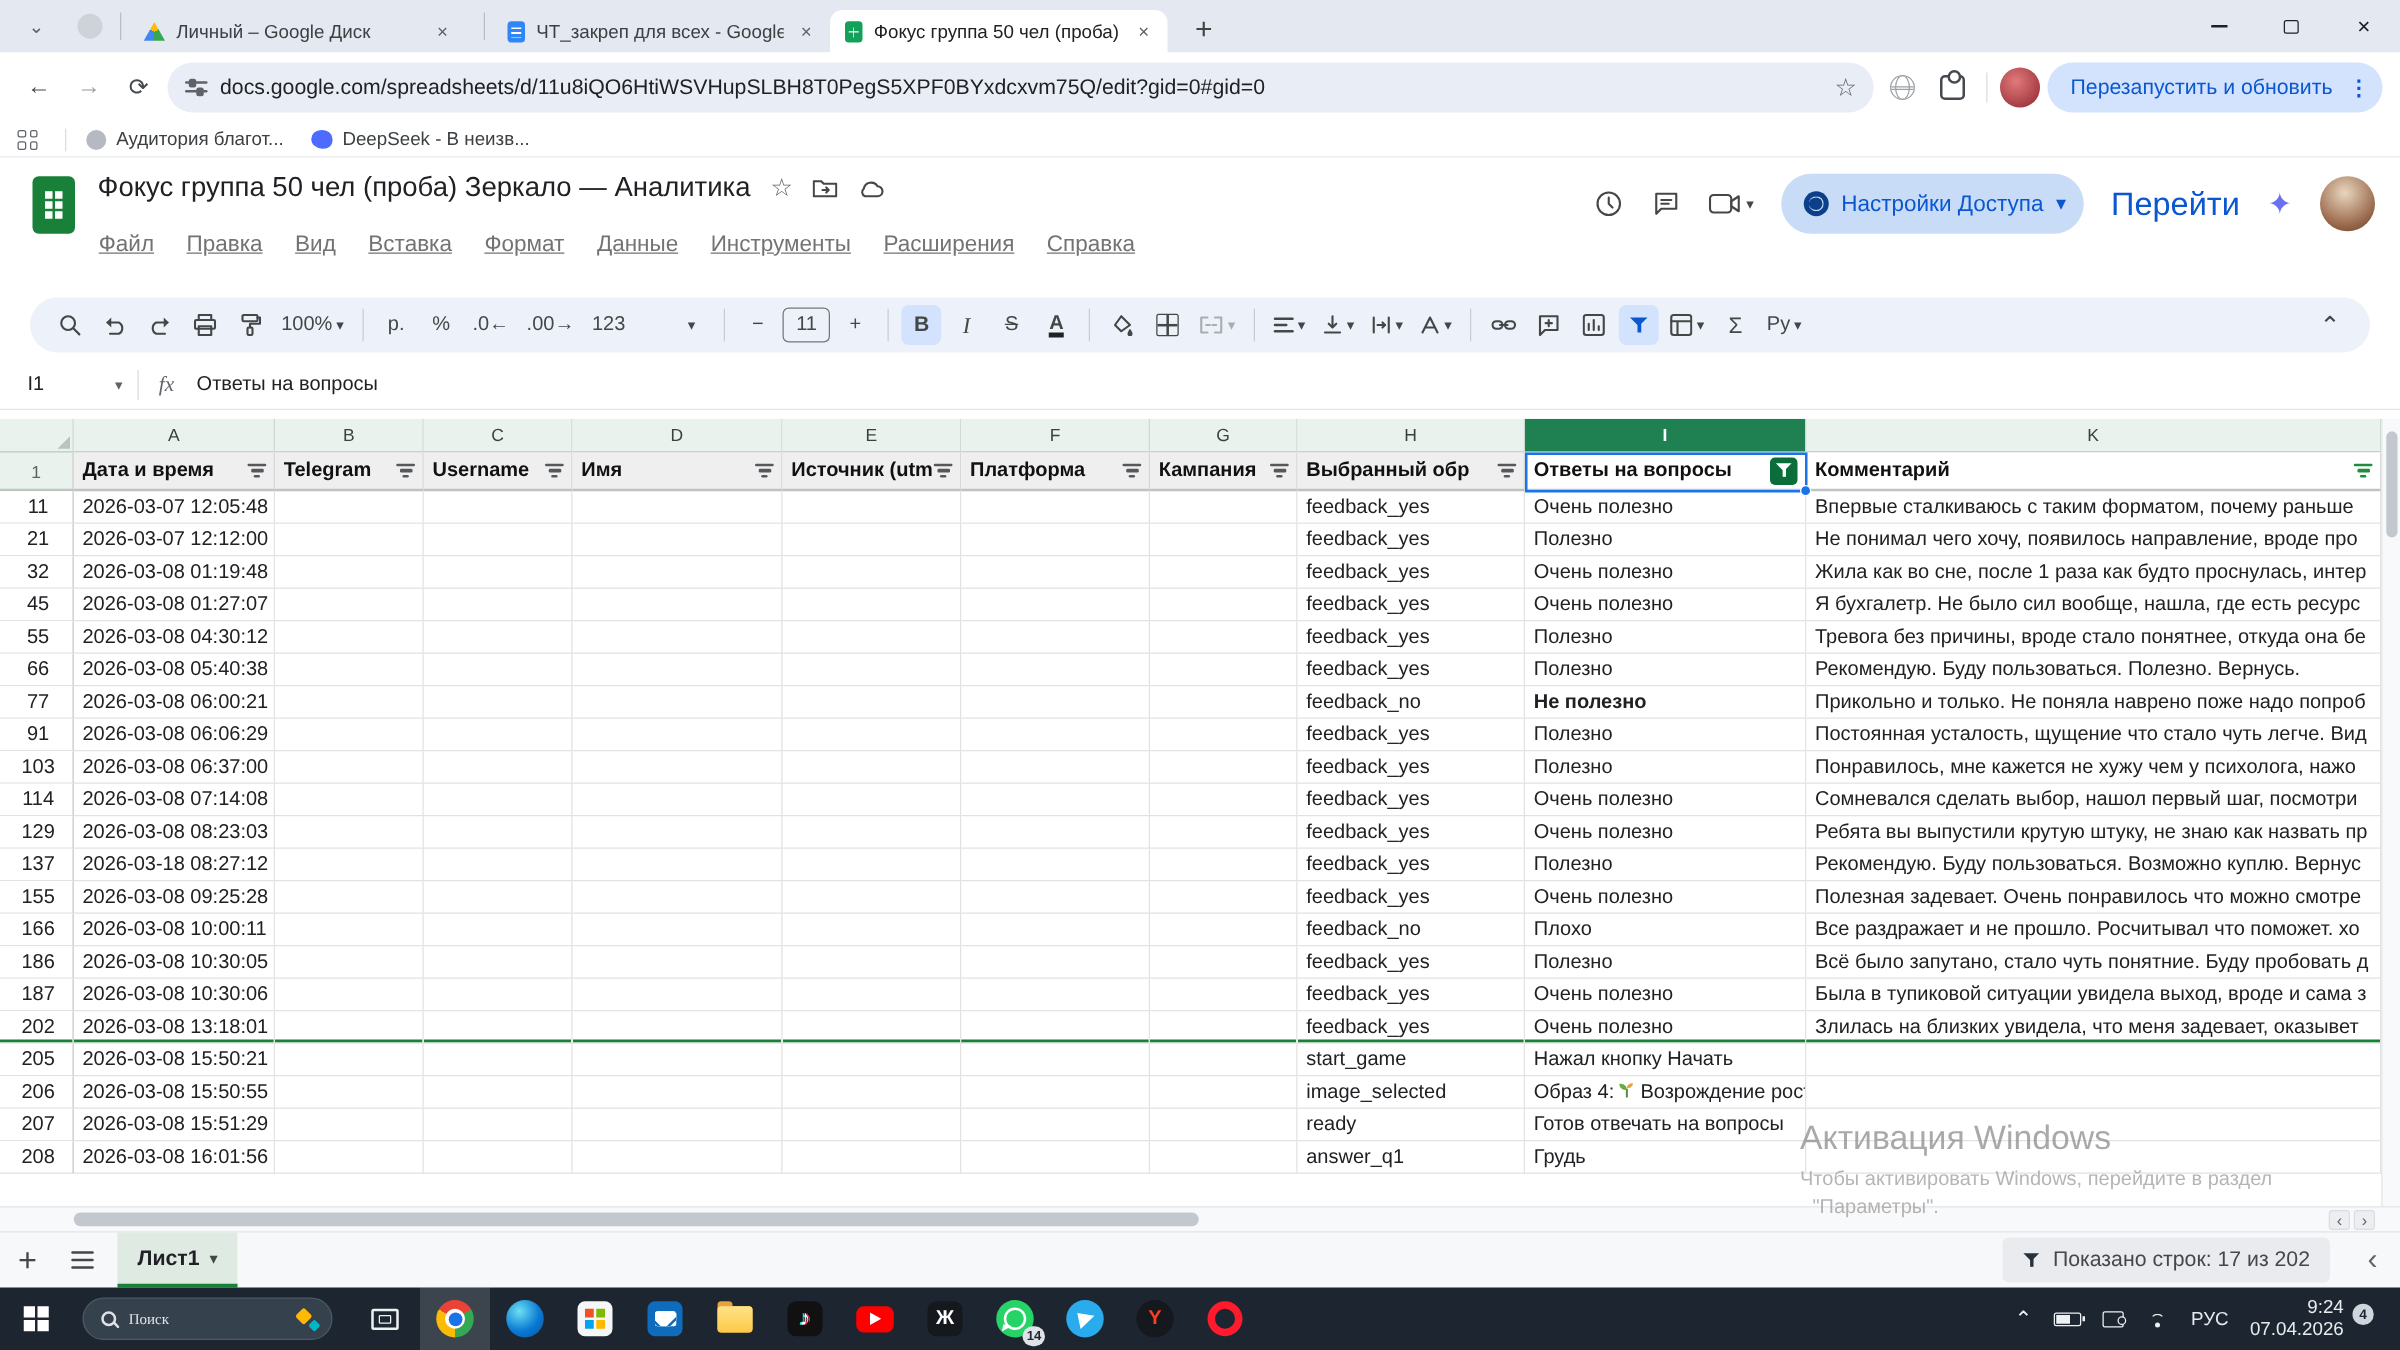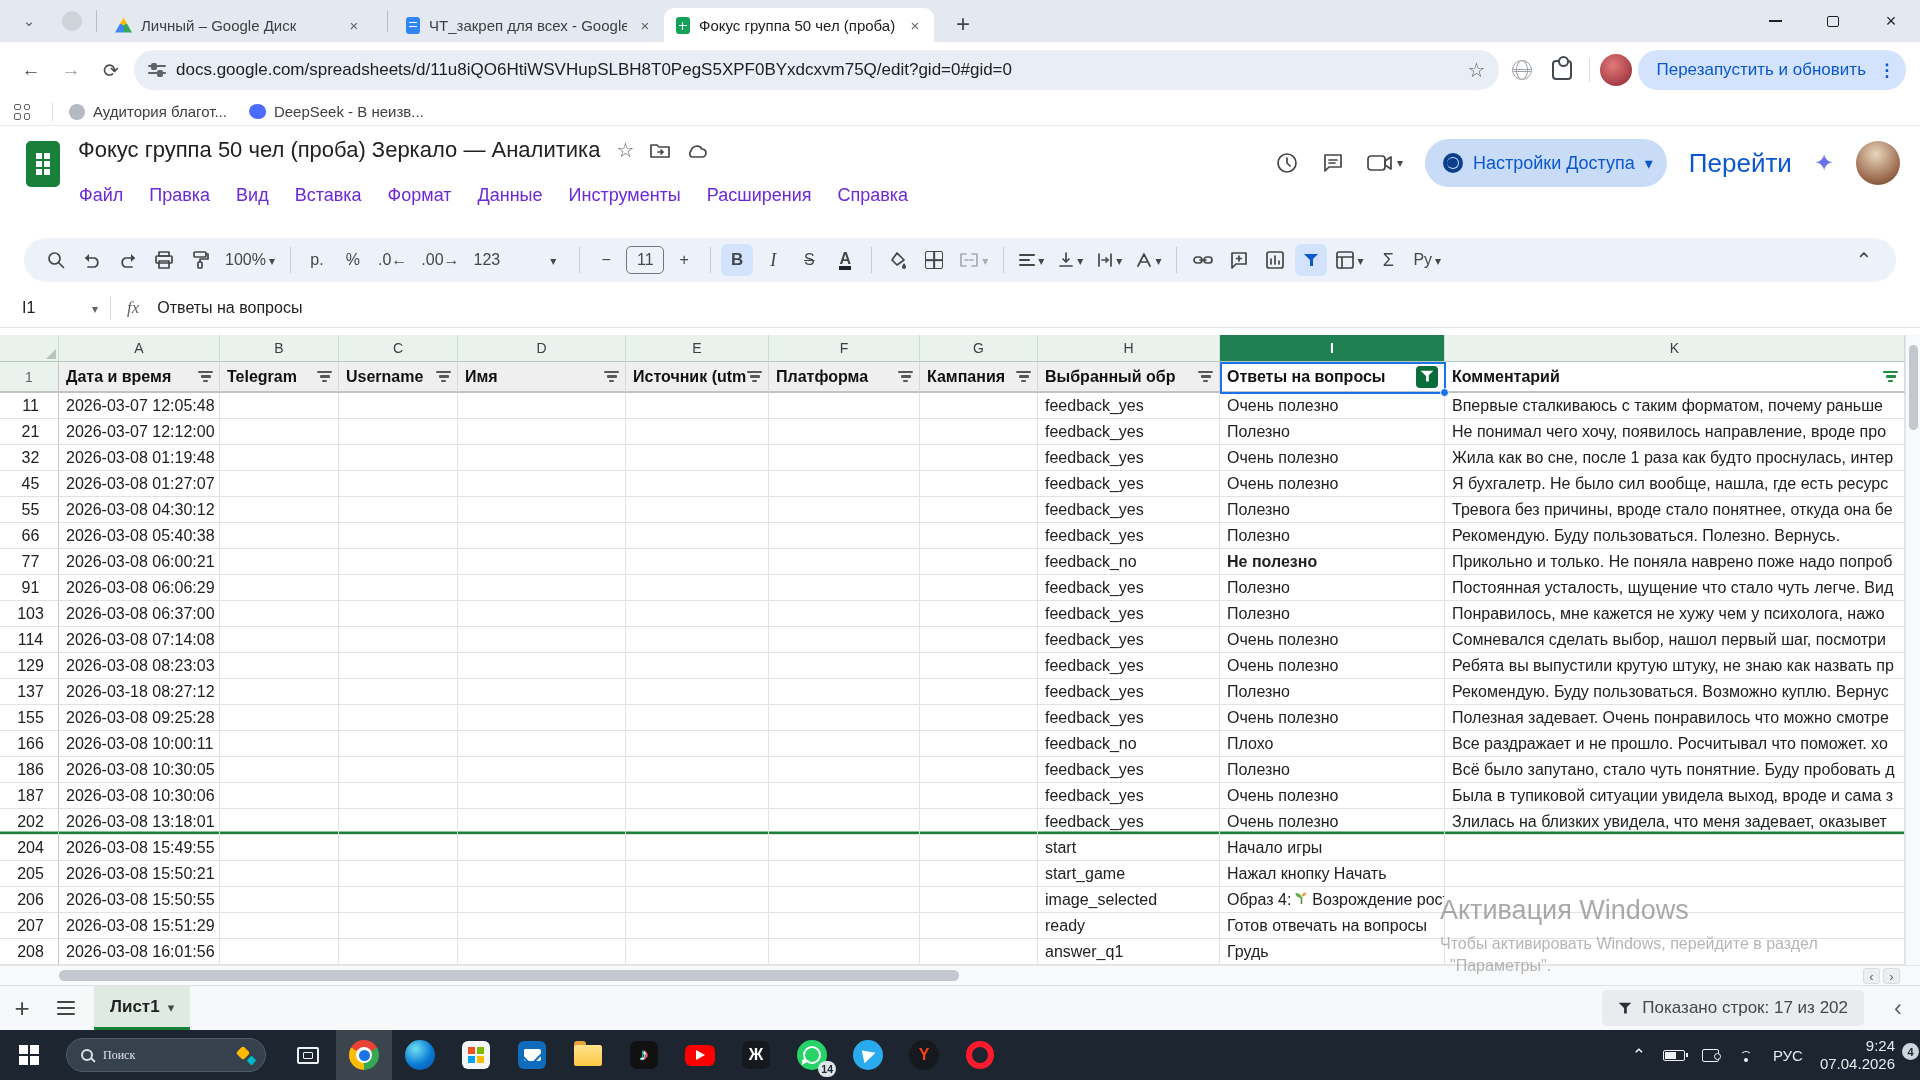--- a/index.html
+++ b/index.html
@@ -74,21 +74,21 @@
   #appheader { position:absolute; top:127px; left:0; right:0; height:105px; background:#fff; }
   #logo { position:absolute; left:26px; top:14px; width:34px; height:46px; background:#188038; border-radius:5px; display:flex; align-items:center; justify-content:center; }
   #logo .grid6 { width:18px; height:26px; background:#fff; display:grid; grid-template:repeat(3,1fr)/repeat(2,1fr); gap:2px; padding:2px; }
   #logo .grid6 i { background:#188038; opacity:0; }
   #logo .grid6 { background:#188038; } #logo .grid6 i { background:#fff; opacity:1; }
   #title-row { position:absolute; left:78px; top:10px; display:flex; align-items:center; gap:16px; }
   #doc-title { font-size:22px; color:#202124; white-space:nowrap; }
   .hdr-ic { color:#444746; font-size:19px; display:flex; align-items:center; }
   svg.ic { stroke:#444746; fill:none; stroke-width:1.7; stroke-linecap:round; stroke-linejoin:round; }
   #menu-row { position:absolute; left:66px; top:52px; display:flex; }
-  .menu-item { font-size:18px; color:#6d28d9; padding:6px 13px; border-radius:6px; }
+  .menu-item { font-size:18px; color:#737373; padding:6px 13px; border-radius:6px;text-decoration:underline; }
   #header-right { position:absolute; right:20px; top:8px; height:56px; display:flex; align-items:center; gap:22px; }
   #share-pill { height:48px; background:#c8dcf8; border-radius:24px; display:flex; align-items:center; gap:10px; padding:0 14px 0 18px; }
   #share-pill .lbl { font-size:18px; color:#0b57d0; font-weight:500; white-space:nowrap; }
   .lockglobe { width:20px; height:20px; border-radius:50%; background:#0b3f8a; position:relative; }
   .lockglobe::after { content:""; position:absolute; inset:4px; border-radius:50%; border:1.5px solid #c8dcf8; border-left:none; }
   .caret-d::before { content:"▾"; color:inherit; }
   #go-label { font-size:26px; color:#0b57d0; font-weight:500; }
   .gem { font-size:24px; color:#6a71f0; }
   #sheets-avatar { width:44px; height:44px; border-radius:50%; background:radial-gradient(circle at 45% 30%, #e8d6bd, #9c6b4e 65%, #5f3b2a); }
 
@@ -212,21 +212,21 @@
   .yt-ic::before { content:""; border-left:9px solid #fff; border-top:5.5px solid transparent; border-bottom:5.5px solid transparent; }
   .zh-ic { width:28px; height:28px; border-radius:7px; background:#15181c; color:#fff; display:flex; align-items:center; justify-content:center; font-size:16px; font-weight:bold; }
   .wa-ic { width:30px; height:30px; border-radius:50%; background:#25d366; position:relative; }
   .wa-ic::before { content:""; position:absolute; inset:6px; border:2.5px solid #fff; border-radius:50%; }
   .wa-ic::after { content:""; position:absolute; left:5px; bottom:4px; border-top:6px solid #fff; border-right:7px solid transparent; transform:rotate(12deg); }
   .badge { position:absolute; right:4px; bottom:3px; min-width:16px; height:16px; border-radius:8px; background:#dfe3e8; color:#1d2630; font-size:10.5px; font-weight:bold; display:flex; align-items:center; justify-content:center; padding:0 3px; }
   .tg-ic { width:30px; height:30px; border-radius:50%; background:#2aabee; display:flex; align-items:center; justify-content:center; }
   .tg-ic::before { content:""; border-left:13px solid #fff; border-top:5px solid transparent; border-bottom:8px solid transparent; transform:rotate(-12deg); margin-left:3px; }
   .ya-ic { width:30px; height:30px; border-radius:50%; background:#15181c; color:#fc3f1d; display:flex; align-items:center; justify-content:center; font-size:16px; font-weight:bold; }
   .opera-ic { width:28px; height:28px; border-radius:50%; border:6px solid #ff1b2d; }
-  #tray { margin-left:auto; display:flex; align-items:center; gap:17px; padding-right:8px; }
+  #tray { margin-left:auto; display:flex; align-items:center; gap:17px; padding-right:28px; }
   .tray-chev::before { content:"⌃"; font-size:17px; color:#eef1f4; }
   .batt { width:22px; height:11px; border:1.5px solid #eef1f4; border-radius:2px; position:relative; }
   .batt::before { content:""; position:absolute; left:1px; top:1px; bottom:1px; width:55%; background:#eef1f4; }
   .batt::after { content:""; position:absolute; right:-4px; top:2.5px; width:2px; height:4px; background:#eef1f4; }
   .cast { width:17px; height:13px; border:1.5px solid #eef1f4; border-radius:2px; position:relative; }
   .cast::after { content:""; position:absolute; right:-3px; top:3px; width:5px; height:5px; border:1.5px solid #eef1f4; border-radius:50%; background:#1d2630; }
   .wifi { position:relative; width:20px; height:15px; overflow:hidden; }
   .wifi i { position:absolute; left:50%; bottom:0; transform:translateX(-50%); border:1.6px solid #eef1f4; border-radius:50%; border-bottom-color:transparent; border-left-color:transparent; border-right-color:transparent; }
   .wifi i:nth-child(1){ width:20px; height:20px; } .wifi i:nth-child(2){ width:12px; height:12px; } .wifi i:nth-child(3){ width:4px; height:4px; background:#eef1f4; border:none; border-radius:50%; bottom:1px; }
   #lang { font-size:15px; }
@@ -850,33 +850,20 @@
         <div class="gc" style="width: 119px;"></div>
         <div class="gc" style="width: 168px;"></div>
         <div class="gc" style="width: 143px;"></div>
         <div class="gc" style="width: 151px;"></div>
         <div class="gc" style="width: 118px;"></div>
         <div class="gc" style="width: 182px;">feedback_yes</div>
         <div class="gc" style="width: 225px;">Очень полезно</div>
         <div class="gc" style="width: 460px;">Злилась на близких увидела, что меня задевает, оказывет</div>
       </div>
       <div class="grow drow">
-        <div class="gc rownum" style="width: 59px;">204</div>
-        <div class="gc" style="width: 161px;">2026-03-08 15:49:55</div>
-        <div class="gc" style="width: 119px;"></div>
-        <div class="gc" style="width: 119px;"></div>
-        <div class="gc" style="width: 168px;"></div>
-        <div class="gc" style="width: 143px;"></div>
-        <div class="gc" style="width: 151px;"></div>
-        <div class="gc" style="width: 118px;"></div>
-        <div class="gc" style="width: 182px;">start</div>
-        <div class="gc" style="width: 225px;">Начало игры</div>
-        <div class="gc" style="width: 460px;"></div>
-      </div>
-      <div class="grow drow">
         <div class="gc rownum" style="width: 59px;">205</div>
         <div class="gc" style="width: 161px;">2026-03-08 15:50:21</div>
         <div class="gc" style="width: 119px;"></div>
         <div class="gc" style="width: 119px;"></div>
         <div class="gc" style="width: 168px;"></div>
         <div class="gc" style="width: 143px;"></div>
         <div class="gc" style="width: 151px;"></div>
         <div class="gc" style="width: 118px;"></div>
         <div class="gc" style="width: 182px;">start_game</div>
         <div class="gc" style="width: 225px;">Нажал кнопку Начать</div>

